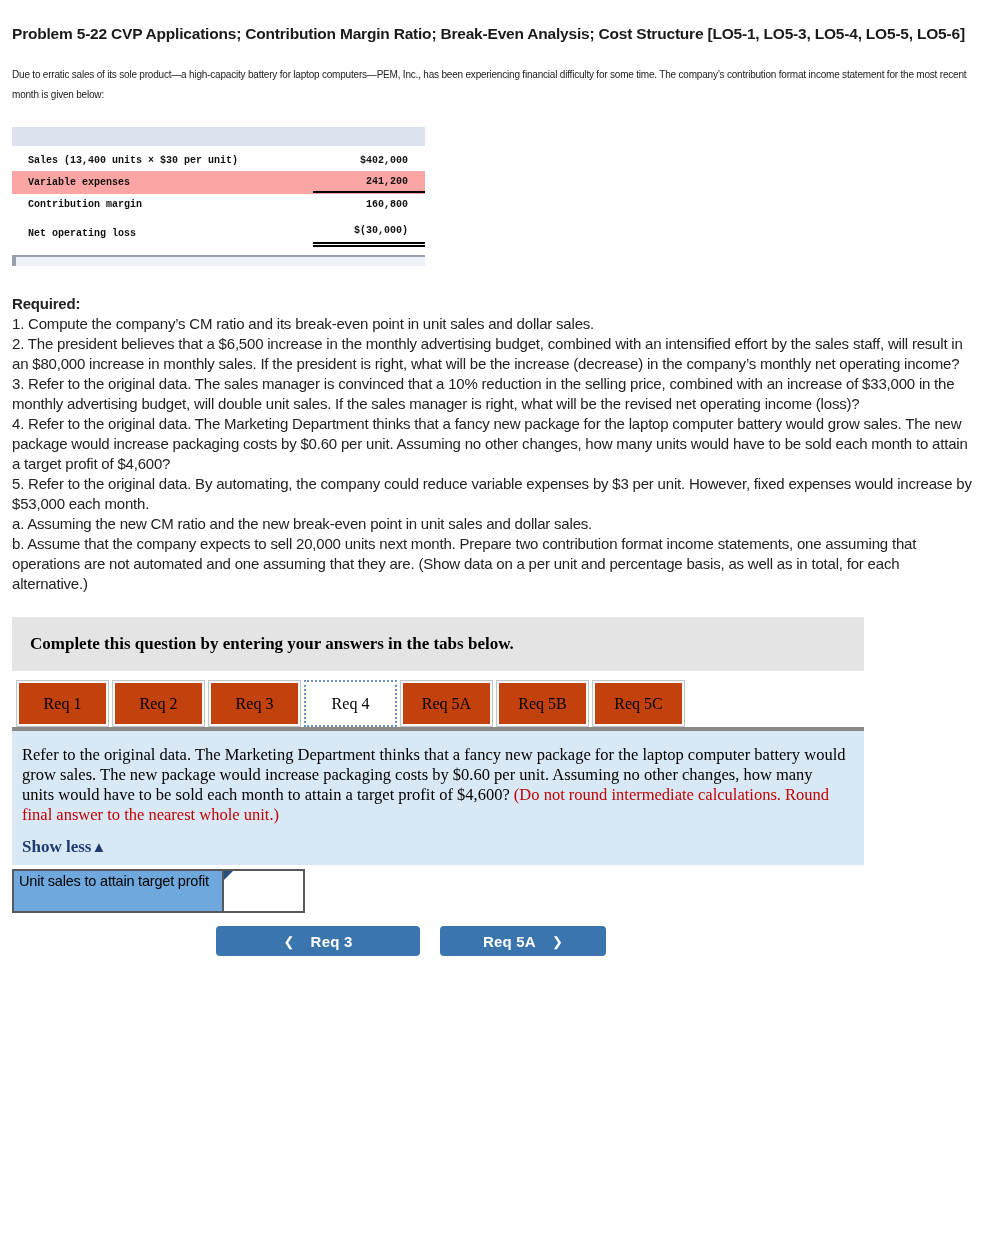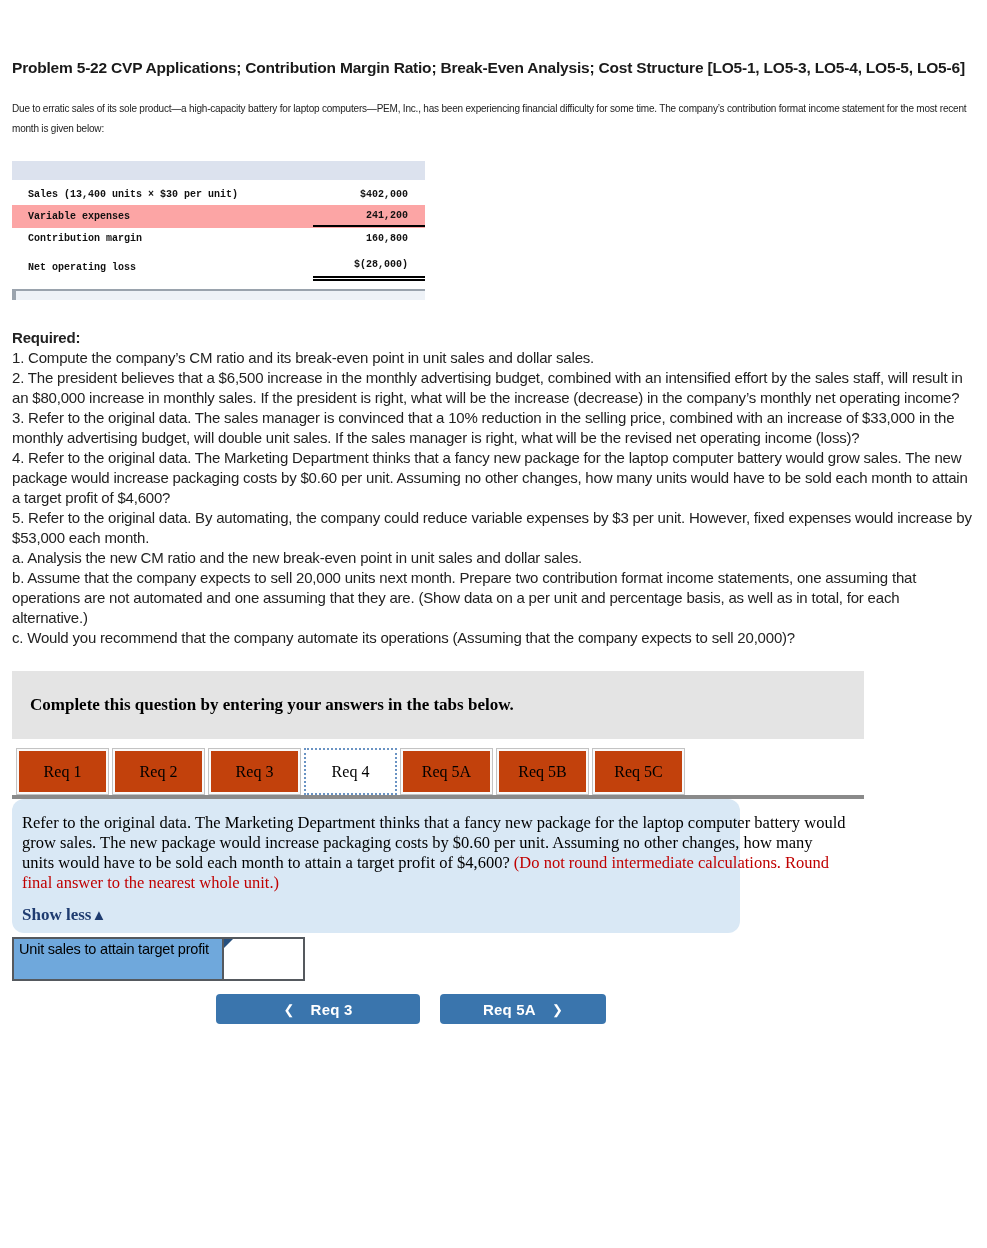--- a/index.html
+++ b/index.html
@@ -3,21 +3,21 @@
 <meta charset="utf-8">
 <style>
   * { box-sizing: border-box; margin: 0; padding: 0; }
   html, body { background: #ffffff; }
   body {
     width: 987px; height: 1248px;
     position: relative;
     font-family: "Liberation Sans", sans-serif;
     color: #222222;
   }
-  .page { padding-top: 58px; }
+  .page { padding-top: 24px; }
 
   
   .title {
     margin: 0 12px 0 12px;
     width: 958px;
     font-size: 15.5px; font-weight: bold;
     line-height: 20px; letter-spacing: -0.2px;
     color: #1a1a1a;
   }
   .intro {
@@ -56,21 +56,21 @@
     background: #9aa3ad;
   }
 
   
   .required { margin: 28px 12px 0 12px; width: 963px; font-size: 15px; line-height: 20px; letter-spacing: -0.2px; }
   .required h2 { font-size: 15px; font-weight: bold; line-height: 20px; }
   .required p { margin: 0; }
 
   
   .instruction-bar {
-    margin: 23px 0 0 12px; width: 852px; height: 68px;
+    margin: 23px 0 0 12px; width: 852px; height: 54px;
     background: #e4e4e4;
     display: flex; align-items: center; padding-left: 18px;
     font-family: "Liberation Serif", serif;
     font-size: 17px; font-weight: bold; color: #000;
   }
 
   
   .tabs-row { margin: 9px 0 0 16px; display: flex; gap: 3px; height: 47px; }
   .tab {
     width: 93px; height: 47px;
@@ -81,24 +81,23 @@
     cursor: pointer;
   }
   .tab.active {
     background: #ffffff; box-shadow: none;
     border: 2px dotted #6a93c3;
   }
   .tabstrip-line { margin-left: 12px; width: 852px; height: 4px; background: #8a8a8a; }
 
   
   .panel {
-    margin-left: 12px; width: 728px; min-height: 126px;
+    margin-left: 12px; width: 852px; min-height: 126px;
     background: #d9e8f5;
     padding: 14px 27px 8px 10px;
-    border-radius: 12px;
   }
   .panel-text {
     font-family: "Liberation Serif", serif;
     font-size: 16.5px; line-height: 20px; color: #000;
     width: 824px;
   }
   .panel-text .red { color: #c00000; }
   .show-less-row { text-align: left; margin-top: 12px; }
   .show-less {
     font-family: "Liberation Serif", serif;
@@ -164,37 +163,36 @@
     <div class="stmt-row shaded u-single">
       <div class="stmt-label">Variable expenses</div>
       <div class="stmt-value">241,200</div>
     </div>
     <div class="stmt-row">
       <div class="stmt-label">Contribution margin</div>
       <div class="stmt-value">160,800</div>
     </div>
     <div class="stmt-row total">
       <div class="stmt-label">Net operating loss</div>
-      <div class="stmt-value">$(28,000)</div>
+      <div class="stmt-value">$(30,000)</div>
     </div>
     <div class="stmt-scrollbar">
       <div class="thumb"></div>
     </div>
   </div>
 
   <div class="required">
     <h2>Required:</h2>
     <p>1. Compute the company’s CM ratio and its break-even point in unit sales and dollar sales.</p>
     <p>2. The president believes that a $6,500 increase in the monthly advertising budget, combined with an intensified effort by the sales staff, will result in an $80,000 increase in monthly sales. If the president is right, what will be the increase (decrease) in the company’s monthly net operating income?</p>
     <p>3. Refer to the original data. The sales manager is convinced that a 10% reduction in the selling price, combined with an increase of $33,000 in the monthly advertising budget, will double unit sales. If the sales manager is right, what will be the revised net operating income (loss)?</p>
     <p>4. Refer to the original data. The Marketing Department thinks that a fancy new package for the laptop computer battery would grow sales. The new package would increase packaging costs by $0.60 per unit. Assuming no other changes, how many units would have to be sold each month to attain a target profit of $4,600?</p>
     <p>5. Refer to the original data. By automating, the company could reduce variable expenses by $3 per unit. However, fixed expenses would increase by $53,000 each month.</p>
-    <p>a. Analysis the new CM ratio and the new break-even point in unit sales and dollar sales.</p>
+    <p>a. Assuming the new CM ratio and the new break-even point in unit sales and dollar sales.</p>
     <p>b. Assume that the company expects to sell 20,000 units next month. Prepare two contribution format income statements, one assuming that operations are not automated and one assuming that they are. (Show data on a per unit and percentage basis, as well as in total, for each alternative.)</p>
-    <p>c. Would you recommend that the company automate its operations (Assuming that the company  expects to sell 20,000)?</p>
   </div>
 
   <div class="instruction-bar">
     <span>Complete this question by entering your answers in the tabs below.</span>
   </div>
 
   <div class="tabs-row">
     <div class="tab">Req 1</div>
     <div class="tab">Req 2</div>
     <div class="tab">Req 3</div>

